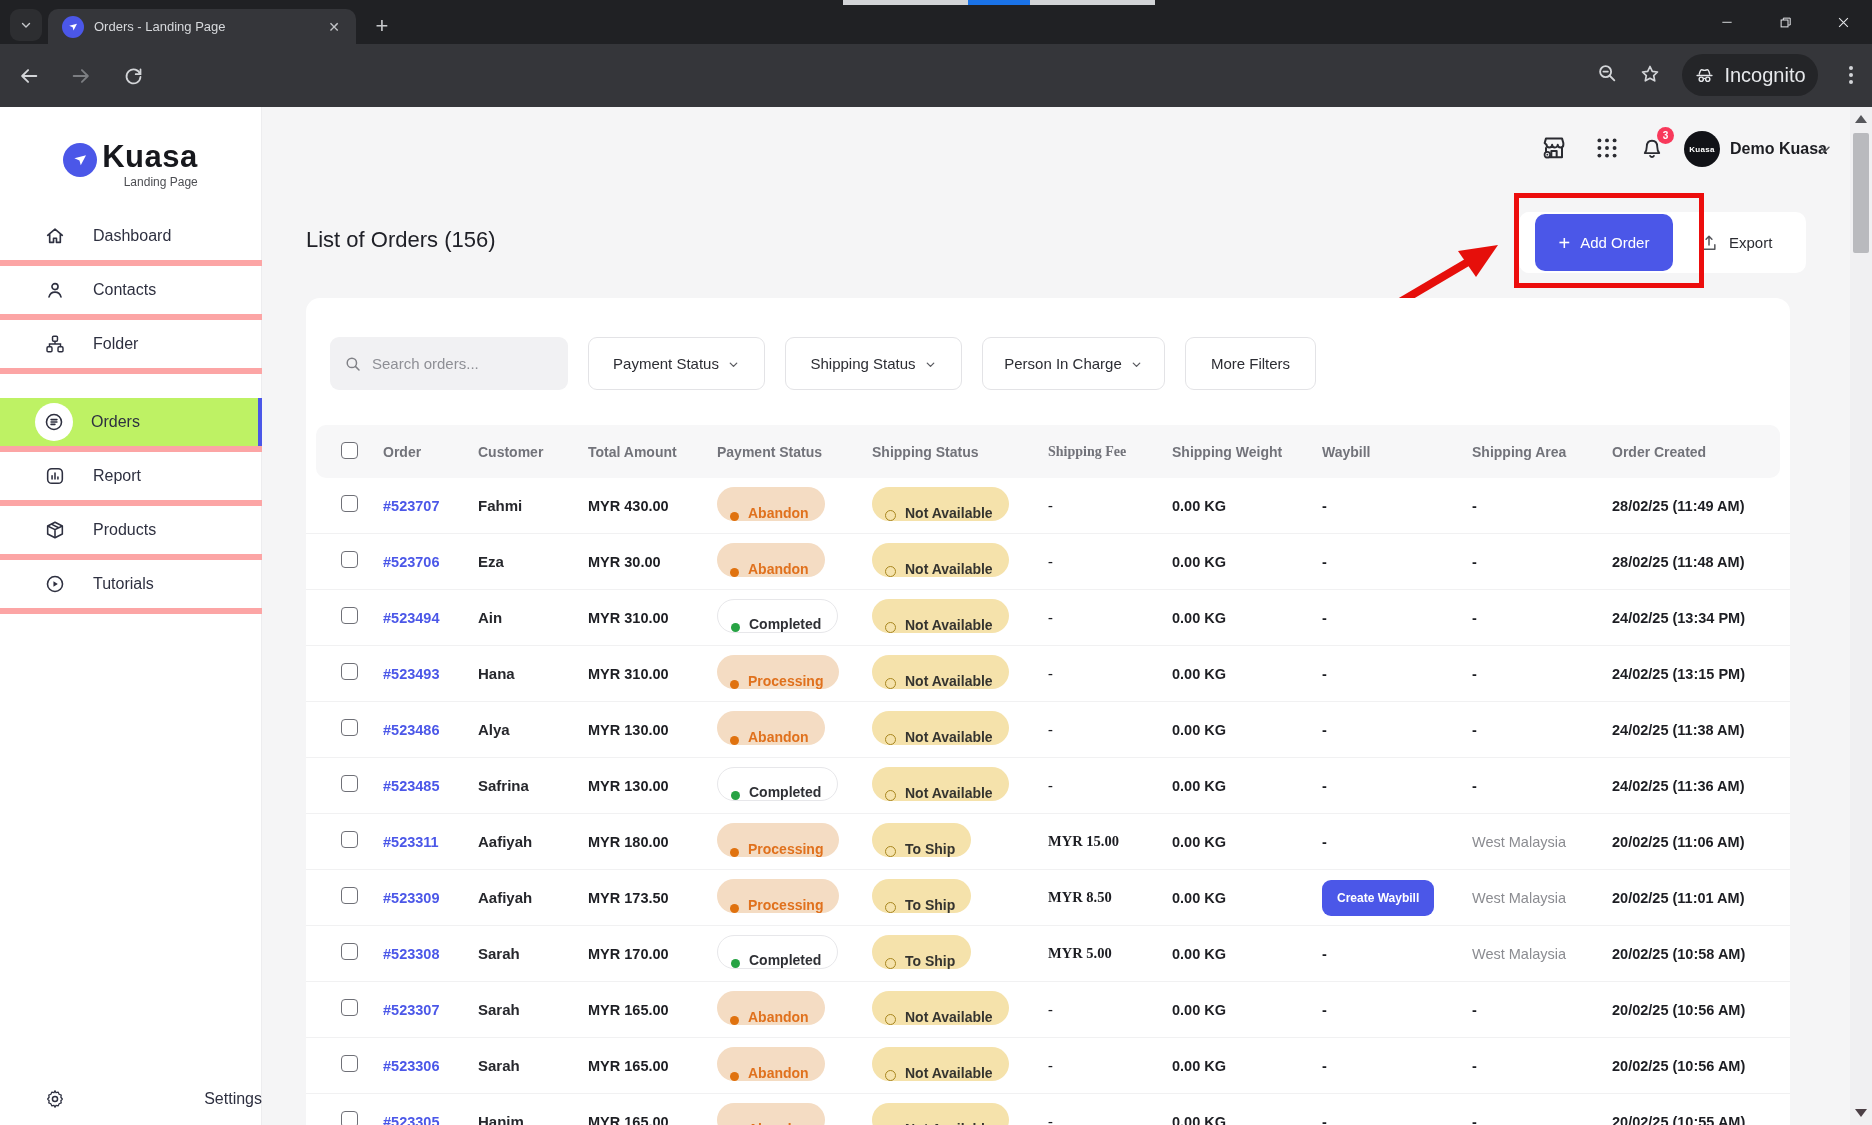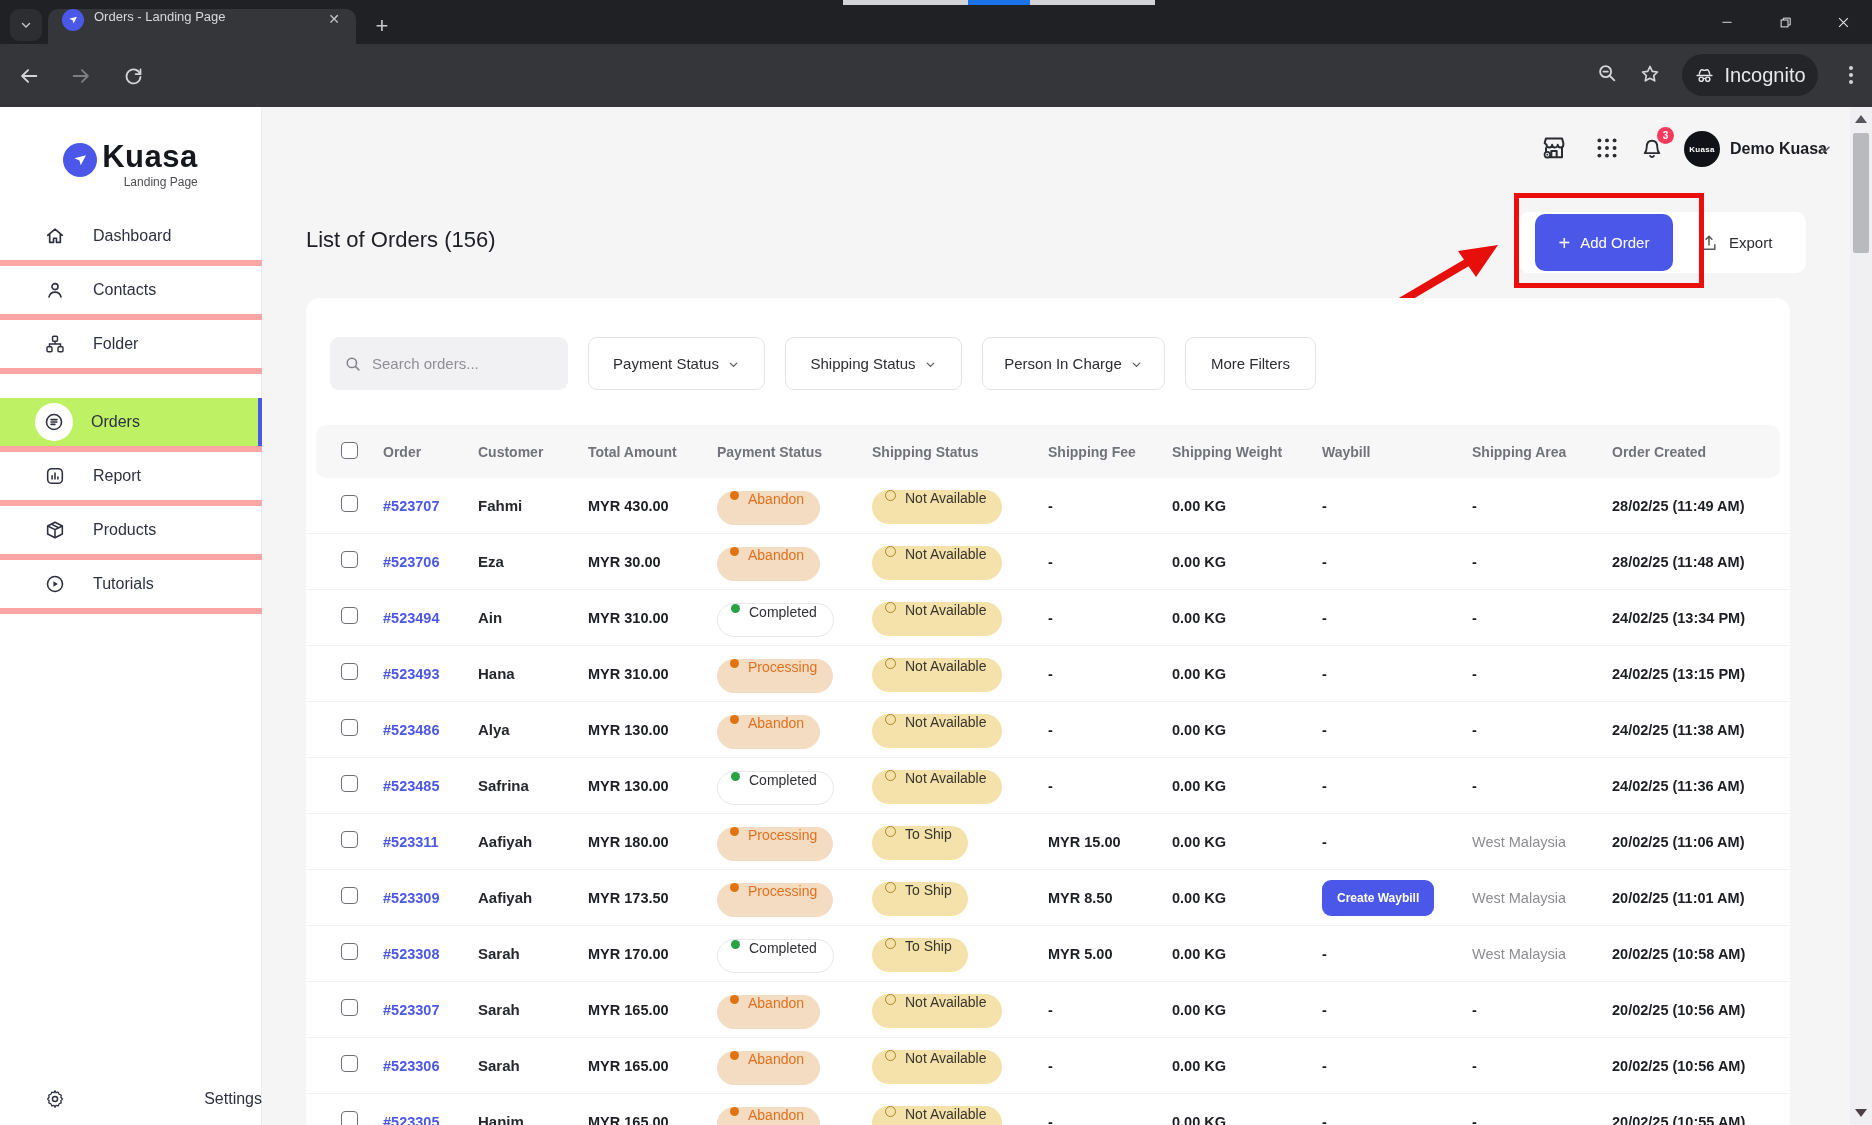--- a/index.html
+++ b/index.html
@@ -5,21 +5,21 @@
   * { margin:0; padding:0; box-sizing:border-box; }
   html,body { width:1872px; height:1125px; overflow:hidden; background:#f5f5f6;
     font-family:"Liberation Sans","DejaVu Sans",sans-serif; }
   svg { display:block; }
 
   
   .titlebar { position:absolute; left:0; top:0; width:1872px; height:44px; background:#202124; }
   .tab-search-btn { position:absolute; left:10px; top:9px; width:32px; height:32px; border-radius:9px;
     background:#2d2e31; color:#c7c9cc; display:flex; align-items:center; justify-content:center; }
   .tab { position:absolute; left:48px; top:9px; width:308px; height:35px; background:#35363a;
-    border-radius:10px 10px 0 0; display:flex; align-items:flex-start; padding:0 12px 0 14px; }
+    border-radius:10px 10px 0 0; display:flex; align-items:center; padding:0 12px 0 14px; }
   .favicon { width:22px; height:22px; border-radius:50%; background:#4b57e8; display:flex;
     align-items:center; justify-content:center; flex:0 0 auto; }
   .tab-title { color:#d7d9dc; font-size:13px; margin-left:10px; flex:1 1 auto; white-space:nowrap;
     overflow:hidden; }
   .tab-close { color:#c3c5c8; font-size:14px; width:20px; height:20px; display:flex; align-items:center;
     justify-content:center; border-radius:50%; flex:0 0 auto; }
   .new-tab-btn { position:absolute; left:366px; top:10px; width:32px; height:32px; color:#c7c9cc;
     font-size:22px; display:flex; align-items:center; justify-content:center; font-weight:300; }
   .sliver { position:absolute; left:843px; top:0; width:312px; height:5px; background:#d2d4d7; }
   .sliver-blue { position:absolute; left:125px; top:0; width:62px; height:5px; background:#1a73e8; }
@@ -113,30 +113,30 @@
   .w-ps { width:177px; } .w-ss { width:177px; } .w-pic { width:183px; } .w-mf { width:131px; }
 
   .thead { position:absolute; left:10px; top:127px; width:1464px; height:53px; background:#f7f7f8;
     border-radius:10px; display:flex; align-items:center; padding-left:25px; }
   .tbody { position:absolute; left:0; top:180px; width:1484px; }
   .trow { height:56px; display:flex; align-items:center; padding-left:35px;
     border-bottom:1px solid #f1f1f2; }
   .cell { flex:0 0 auto; }
   .hcell { font-size:14px; font-weight:600; color:#72737a; flex:0 0 auto; }
   .c-cb { width:42px; } .c-order { width:95px; } .c-cust { width:110px; } .c-total { width:129px; }
-  .c-pay { width:155px; } .c-ship { width:176px; } .c-fee { width:124px; } .c-weight { width:150px; }
+  .c-pay { width:155px; } .c-ship { width:176px; } .c-fee { width:124px;font-family:Liberation Serif, serif; } .c-weight { width:150px; }
   .c-waybill { width:150px; } .c-area { width:140px; } .c-created { width:165px; }
   .cb { width:17px; height:17px; border:1.8px solid #6f7077; border-radius:4px; display:inline-block;
     background:#fff; cursor:pointer; }
   .order-link { color:#4b57e8; font-size:14.5px; font-weight:600; text-decoration:none; cursor:pointer; }
   .t-cust { font-size:15px; font-weight:600; color:#26272c; }
   .t-bold { font-size:14.5px; font-weight:700; color:#1d1e23; }
   .t-area-gray { font-size:14.5px; color:#8b8c91; }
-  .badge { display:inline-flex; align-items:flex-start; gap:9px; height:34px; padding:0 16px 0 13px;
-    border-radius:17px; font-size:14px; font-weight:400; white-space:nowrap; }
+  .badge { display:inline-flex; align-items:flex-end; gap:9px; height:34px; padding:0 16px 0 13px;
+    border-radius:17px; font-size:14px; font-weight:700; white-space:nowrap; }
   .pay-abandon, .pay-processing { background:#f4dcc3; color:#e0711d; }
   .pay-abandon .dot, .pay-processing .dot { width:9px; height:9px; border-radius:50%; background:#e0720f; }
   .pay-completed { background:#fff; border:1px solid #e7e7ea; color:#2f3035; }
   .pay-completed .dot { width:9px; height:9px; border-radius:50%; background:#27a344; }
   .ship-na, .ship-toship { background:#f5e2ab; color:#35342f; }
   .ring { width:11px; height:11px; border-radius:50%; border:1.6px solid #a8861f; background:transparent; }
   .waybill-btn { background:#4b57e8; color:#fff; border:none; border-radius:9px; height:36px;
     padding:0 15px; font-size:12px; font-weight:600; cursor:pointer; font-family:inherit; }
 
   

